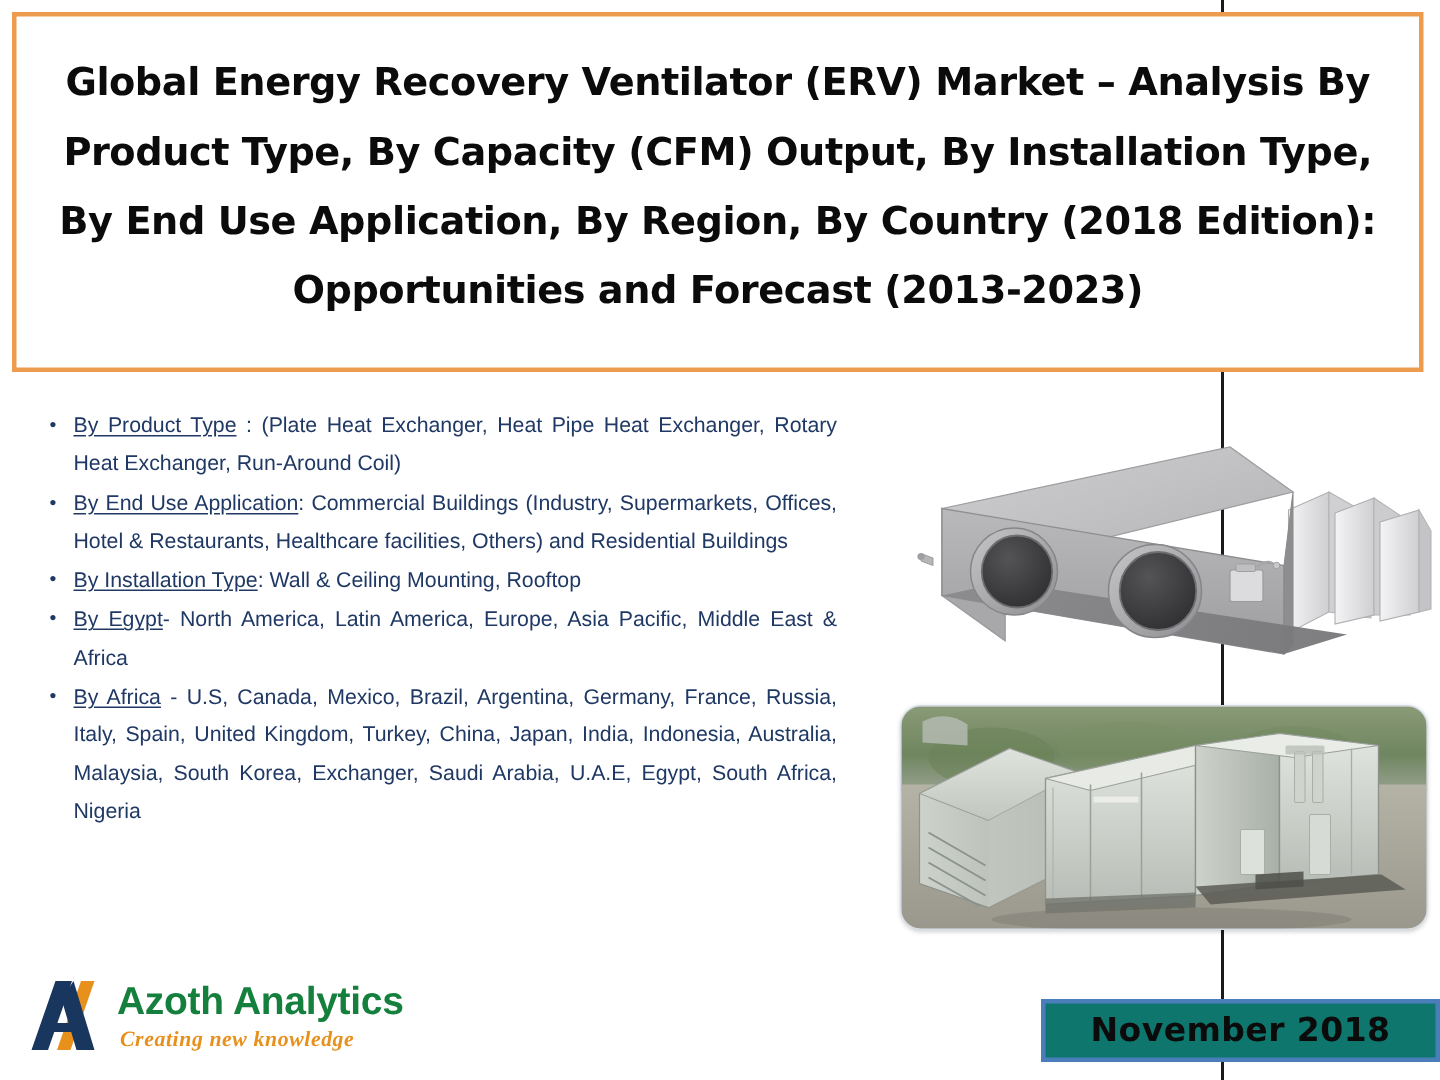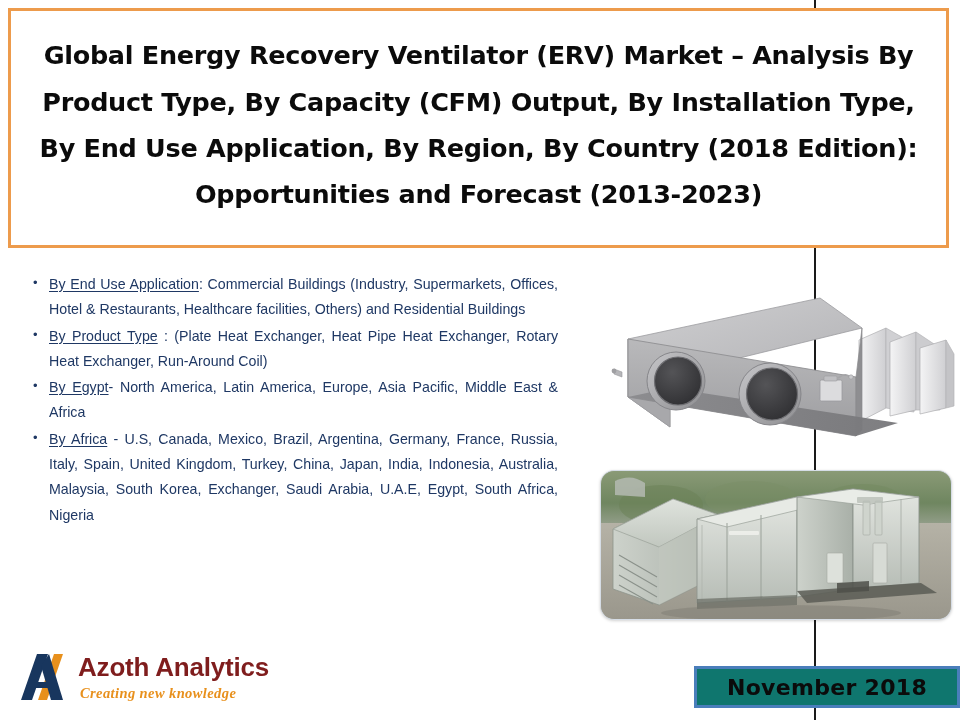--- a/index.html
+++ b/index.html
@@ -139,21 +139,21 @@
     width: 56px;
     height: 50px;
   }
   #logo-name {
     position: absolute;
     left: 62px;
     top: 4px;
     font-family: "Liberation Sans", sans-serif;
     font-weight: bold;
     font-size: 26px;
-    color: #7f1d1d;
+    color: #15803d;
     letter-spacing: -0.2px;
     white-space: nowrap;
   }
   #logo-tagline {
     position: absolute;
     left: 64px;
     top: 37px;
     font-family: "Liberation Serif", serif;
     font-style: italic;
     font-weight: bold;
@@ -190,22 +190,23 @@
 <div id="page">
 
   <div id="title-box">
     <div id="title-text">Global Energy Recovery Ventilator (ERV) Market – Analysis By Product Type, By Capacity (CFM) Output, By Installation Type, By End Use Application, By Region, By Country (2018 Edition): Opportunities and Forecast (2013-2023)</div>
   </div>
 
   <div id="body-area">
 
     <div id="bullets">
       <ul class="blist">
+        <li><span class="lbl">By Product Type</span><span> : </span><span>(Plate Heat Exchanger, Heat Pipe Heat Exchanger, Rotary Heat Exchanger, Run-Around Coil)</span></li>
         <li><span class="lbl">By End Use Application</span><span>: </span><span>Commercial Buildings (Industry, Supermarkets, Offices, Hotel &amp; Restaurants, Healthcare facilities, Others) and Residential Buildings</span></li>
-        <li><span class="lbl">By Product Type</span><span> : </span><span>(Plate Heat Exchanger, Heat Pipe Heat Exchanger, Rotary Heat Exchanger, Run-Around Coil)</span></li>
+        <li><span class="lbl">By Installation Type</span><span>: </span><span>Wall &amp; Ceiling Mounting, Rooftop</span></li>
         <li><span class="lbl">By Egypt</span><span>- </span><span>North America, Latin America, Europe, Asia Pacific, Middle East &amp; Africa</span></li>
         <li><span class="lbl">By Africa</span><span> - </span><span>U.S, Canada, Mexico, Brazil, Argentina, Germany, France, Russia, Italy, Spain, United Kingdom, Turkey, China, Japan, India, Indonesia, Australia, Malaysia, South Korea, Exchanger, Saudi Arabia, U.A.E, Egypt, South Africa, Nigeria</span></li>
       </ul>
     </div>
 
     <div id="img-col">
 
       <svg id="erv-unit-image" viewBox="0 0 358 178">
         <defs>
           <linearGradient id="gFront" x1="0" y1="0" x2="0" y2="1">

